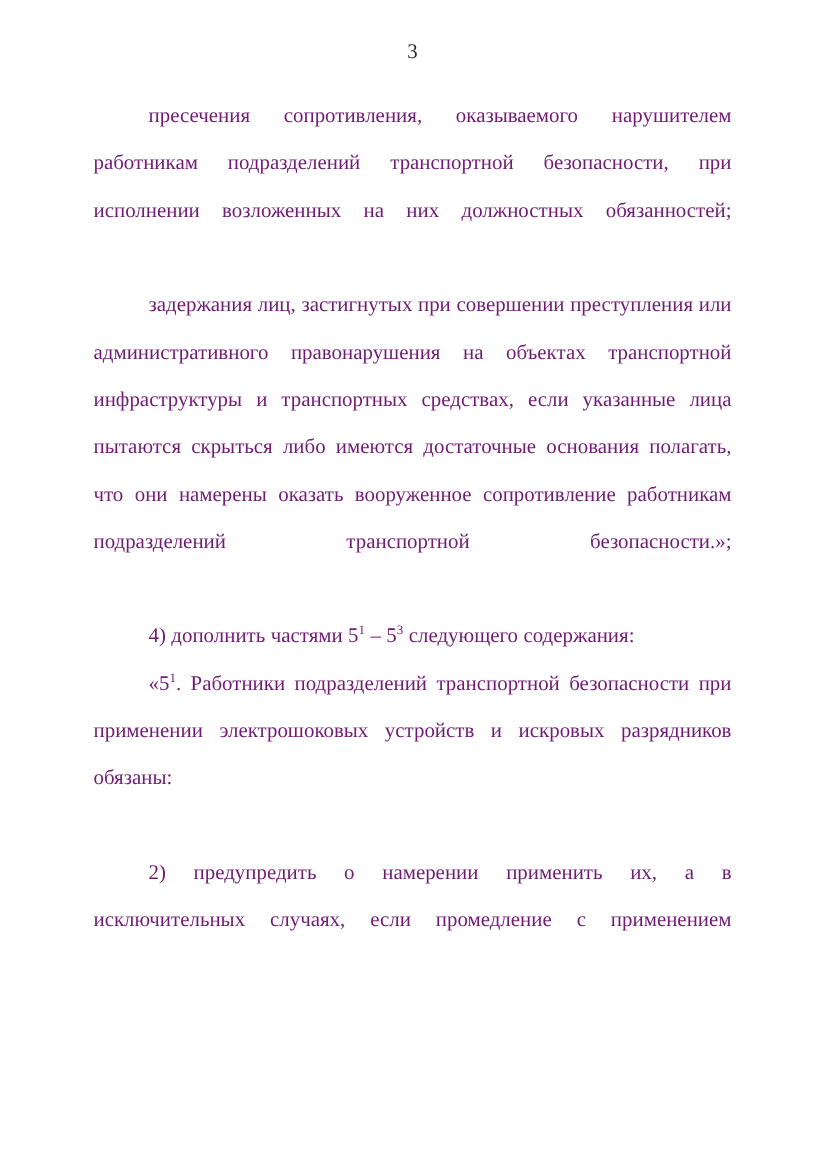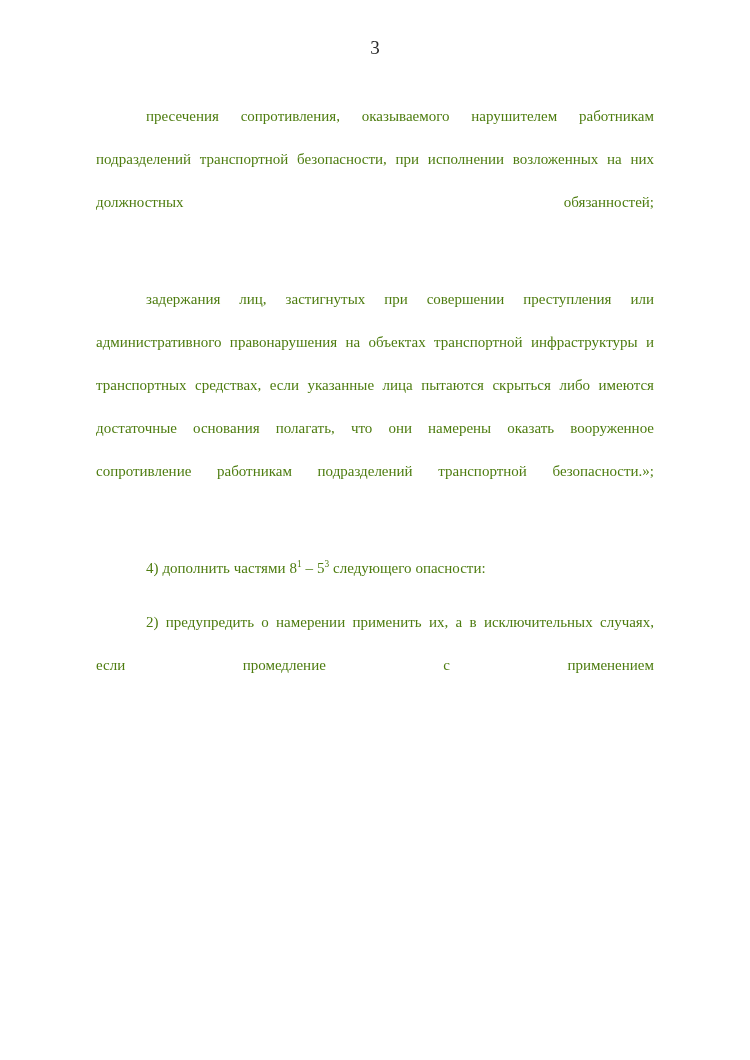--- a/index.html
+++ b/index.html
@@ -38,28 +38,28 @@
   }
 
   .body-text {
     position: absolute;
     top: 84px;
     left: 85px;
     width: 580px;
   }
 
   p.para {
-    margin: 11px;
+    margin: 0;
     padding: 0;
-    font-size: 15px;
+    font-size: 19px;
     line-height: 43px;
     text-align: justify;
     text-justify: inter-word;
     text-indent: 50px;
-    color: #4d7c0f;
+    color: #701a75;
     word-spacing: 0.2px;
     hyphens: none;
   }
 
   
   p.para.stretch-last::after {
     content: "";
     display: inline-block;
     width: 100%;
     height: 0;
@@ -77,20 +77,21 @@
 <div class="page">
 
   <div class="page-number">3</div>
 
   <div class="body-text">
 
     <p class="para stretch-last">пресечения сопротивления, оказываемого нарушителем работникам подразделений транспортной безопасности, при исполнении возложенных на них должностных обязанностей;</p>
 
     <p class="para stretch-last">задержания лиц, застигнутых при совершении преступления или административного правонарушения на объектах транспортной инфраструктуры и транспортных средствах, если указанные лица пытаются скрыться либо имеются достаточные основания полагать, что они намерены оказать вооруженное сопротивление работникам подразделений транспортной безопасности.»;</p>
 
-    <p class="para"><span>4) дополнить частями 8</span><sup>1</sup><span> – 5</span><sup>3</sup><span> следующего опасности:</span></p>
+    <p class="para"><span>4) дополнить частями 5</span><sup>1</sup><span> – 5</span><sup>3</sup><span> следующего содержания:</span></p>
 
+    <p class="para stretch-last"><span>«5</span><sup>1</sup><span>. Работники подразделений транспортной безопасности при применении электрошоковых устройств и искровых разрядников обязаны:</span></p>
 
 
     <p class="para stretch-last">2) предупредить о намерении применить их, а в исключительных случаях, если промедление с применением</p>
 
   </div>
 </div>
 
 </body></html>

